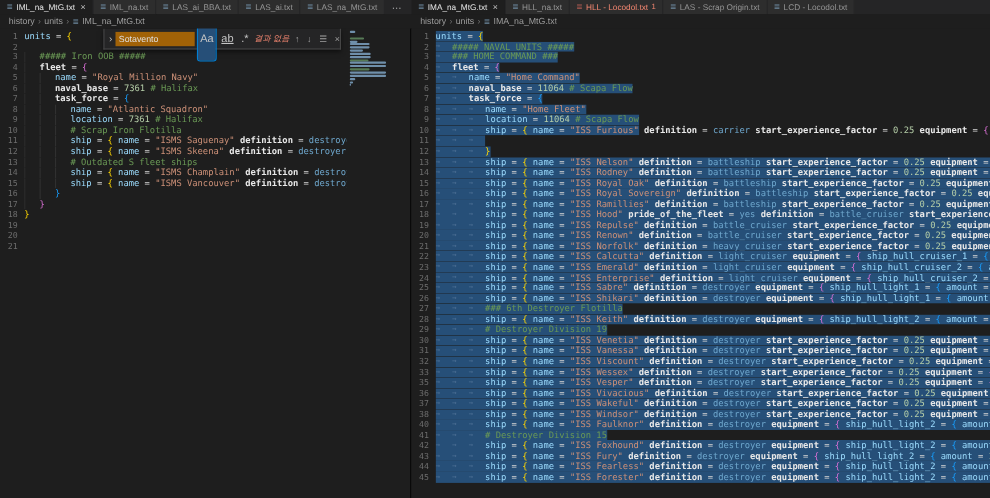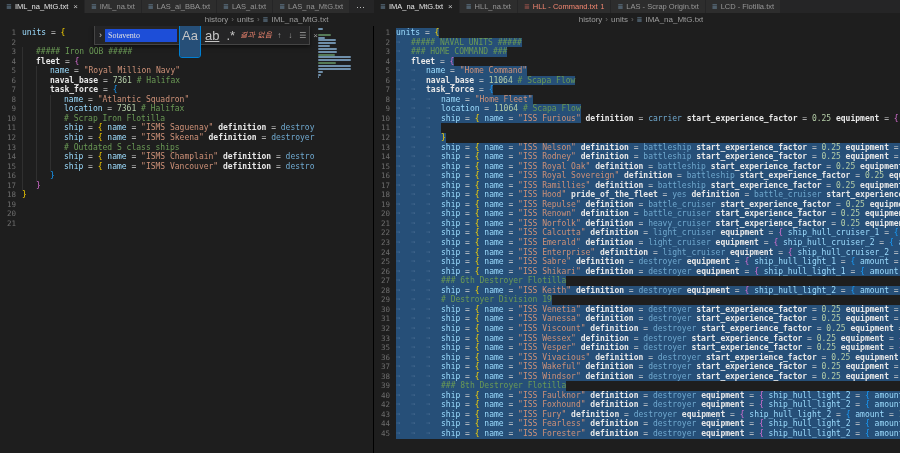--- a/index.html
+++ b/index.html
@@ -15,21 +15,21 @@
     color:#969696; background:#2d2d2d; border-right:1px solid #252526; white-space:nowrap; cursor:pointer; }
   .tab.active { background:#1e1e1e; color:#e4e4e4; }
   .tab.error { color:#f48771; }
   .tab .ficon { color:#6d8aa0; font-size:7px; line-height:1; }
   .tab.error .ficon { color:#b05b52; }
   .tab .badge { color:#f48771; font-size:7px; }
   .tab .close { font-size:8px; color:#c5c5c5; margin-left:2px; }
   .overflow-dots { color:#cfcfcf; font-size:9px; padding:0 6px; display:flex; align-items:center; cursor:pointer; }
 
   
-  .crumbrow { height:13px; display:flex; background:#1e1e1e;justify-content:center; }
+  .crumbrow { height:13px; display:flex; background:#1e1e1e; }
   .crumbs { display:flex; align-items:center; gap:3px; font-size:8px; color:#9d9d9d; padding-left:8px; white-space:nowrap; overflow:hidden; }
   .crumbs.left { width:374px; flex:none; }
   .crumbs .sep { color:#6d6d6d; font-size:8px; }
   .crumbs .ficon { color:#6d8aa0; font-size:7px; }
 
   
   .editors { display:flex; height:427px; }
   .pane { position:relative; overflow:hidden; background:#1e1e1e; }
   .pane.left { width:374px; flex:none; border-right:1px solid #000; }
   .pane.right { flex:1; }
@@ -53,23 +53,23 @@
   .sp1 { color:#ffd700; }
   .sp2 { color:#da70d6; }
   .sp3 { color:#179fff; }
 
   
   .findwidget { position:absolute; top:0; right:63px; width:216px; height:19px;
     background:#252526; border:1px solid #454545; border-top:none;
     box-shadow:0 2px 4px rgba(0,0,0,.5); display:flex; align-items:center; gap:3px;
     padding:0 4px; z-index:5; }
   .findwidget .chev { color:#c5c5c5; font-size:9px; flex:none; cursor:pointer; }
-  .findwidget input { width:72px; height:13px; background:#1d4ed8; border:none; outline:none;
-    color:#e0e0e0; font-size:8px; font-family:Liberation Serif, serif; padding:0 3px; }
-  .fbtn { color:#c5c5c5; font-size:13px; padding:14px 2px; border-radius:2px; cursor:pointer; flex:none;text-align:center; }
+  .findwidget input { width:72px; height:13px; background:#a16207; border:none; outline:none;
+    color:#e0e0e0; font-size:8px; font-family:Liberation Sans, sans-serif; padding:0 3px; }
+  .fbtn { color:#c5c5c5; font-size:10px; padding:14px 2px; border-radius:2px; cursor:pointer; flex:none;text-align:center; }
   .fbtn.on { background:#264f78; outline:1px solid #007fd4; }
   .fresult { color:#f48771; font-size:7.5px; flex:none;font-style:italic; }
   .fnav { color:#a0a0a0; font-size:8px; padding:0 2px; cursor:pointer; flex:none; }
 
   
   .minimap { position:absolute; top:2px; right:21px; width:34px; cursor:pointer; }
   .mline { height:2px; margin-bottom:0.85px; border-radius:1px; }
 </style>
 </head>
 <body>
@@ -104,30 +104,30 @@
         <span class="ficon">≣</span>
         <span>IMA_na_MtG.txt</span>
         <span class="close">×</span>
       </div>
       <div class="tab">
         <span class="ficon">≣</span>
         <span>HLL_na.txt</span>
       </div>
       <div class="tab error">
         <span class="ficon">≣</span>
-        <span>HLL - Command.txt</span>
+        <span>HLL - Locodol.txt</span>
         <span class="badge">1</span>
       </div>
       <div class="tab">
         <span class="ficon">≣</span>
         <span>LAS - Scrap Origin.txt</span>
       </div>
       <div class="tab">
         <span class="ficon">≣</span>
-        <span>LCD - Flotilla.txt</span>
+        <span>LCD - Locodol.txt</span>
       </div>
     </div>
 </div>
 
 <div class="crumbrow">
   <div class="crumbs left">
     <span>history</span>
     <span class="sep">›</span>
     <span>units</span>
     <span class="sep">›</span>
@@ -153,21 +153,21 @@
         <div class="cl"><span class="ln">3</span><span class="ct"><span class="ind"></span><span class="sc">##### Iron OOB #####</span></span></div>
         <div class="cl"><span class="ln">4</span><span class="ct"><span class="ind"></span><span class="sb">fleet</span><span class="so"> = </span><span class="sp2">{</span></span></div>
         <div class="cl"><span class="ln">5</span><span class="ct"><span class="ind"></span><span class="ind"></span><span class="sk">name</span><span class="so"> = </span><span class="ss">"Royal Million Navy"</span></span></div>
         <div class="cl"><span class="ln">6</span><span class="ct"><span class="ind"></span><span class="ind"></span><span class="sb">naval_base</span><span class="so"> = </span><span class="sn">7361</span><span class="sc"> # Halifax</span></span></div>
         <div class="cl"><span class="ln">7</span><span class="ct"><span class="ind"></span><span class="ind"></span><span class="sb">task_force</span><span class="so"> = </span><span class="sp3">{</span></span></div>
         <div class="cl"><span class="ln">8</span><span class="ct"><span class="ind"></span><span class="ind"></span><span class="ind"></span><span class="sk">name</span><span class="so"> = </span><span class="ss">"Atlantic Squadron"</span></span></div>
         <div class="cl"><span class="ln">9</span><span class="ct"><span class="ind"></span><span class="ind"></span><span class="ind"></span><span class="sk">location</span><span class="so"> = </span><span class="sn">7361</span><span class="sc"> # Halifax</span></span></div>
         <div class="cl"><span class="ln">10</span><span class="ct"><span class="ind"></span><span class="ind"></span><span class="ind"></span><span class="sc"># Scrap Iron Flotilla</span></span></div>
         <div class="cl"><span class="ln">11</span><span class="ct"><span class="ind"></span><span class="ind"></span><span class="ind"></span><span class="sk">ship</span><span class="so"> = </span><span class="sp1">{ </span><span class="sk">name</span><span class="so"> = </span><span class="ss">"ISMS Saguenay"</span><span class="sb"> definition</span><span class="so"> = </span><span class="sv">destroyer</span></span></div>
         <div class="cl"><span class="ln">12</span><span class="ct"><span class="ind"></span><span class="ind"></span><span class="ind"></span><span class="sk">ship</span><span class="so"> = </span><span class="sp1">{ </span><span class="sk">name</span><span class="so"> = </span><span class="ss">"ISMS Skeena"</span><span class="sb"> definition</span><span class="so"> = </span><span class="sv">destroyer</span><span class="sb"> equipment</span></span></div>
-        <div class="cl"><span class="ln">13</span><span class="ct"><span class="ind"></span><span class="ind"></span><span class="ind"></span><span class="sc"># Outdated S class ships</span></span></div>
+        <div class="cl"><span class="ln">13</span><span class="ct"><span class="ind"></span><span class="ind"></span><span class="ind"></span><span class="sc"># Outdated S fleet ships</span></span></div>
         <div class="cl"><span class="ln">14</span><span class="ct"><span class="ind"></span><span class="ind"></span><span class="ind"></span><span class="sk">ship</span><span class="so"> = </span><span class="sp1">{ </span><span class="sk">name</span><span class="so"> = </span><span class="ss">"ISMS Champlain"</span><span class="sb"> definition</span><span class="so"> = </span><span class="sv">destroyer</span></span></div>
         <div class="cl"><span class="ln">15</span><span class="ct"><span class="ind"></span><span class="ind"></span><span class="ind"></span><span class="sk">ship</span><span class="so"> = </span><span class="sp1">{ </span><span class="sk">name</span><span class="so"> = </span><span class="ss">"ISMS Vancouver"</span><span class="sb"> definition</span><span class="so"> = </span><span class="sv">destroyer</span></span></div>
         <div class="cl"><span class="ln">16</span><span class="ct"><span class="ind"></span><span class="ind"></span><span class="sp3">}</span></span></div>
         <div class="cl"><span class="ln">17</span><span class="ct"><span class="ind"></span><span class="sp2">}</span></span></div>
         <div class="cl"><span class="ln">18</span><span class="ct"><span class="sp1">}</span></span></div>
         <div class="cl"><span class="ln">19</span><span class="ct"></span></div>
         <div class="cl"><span class="ln">20</span><span class="ct"></span></div>
         <div class="cl"><span class="ln">21</span><span class="ct"></span></div>
       </div>
 
@@ -241,22 +241,22 @@
         <div class="cl"><span class="ln">28</span><span class="ct"><span class="selbg"><span class="tabws">→</span><span class="tabws">→</span><span class="tabws">→</span><span class="sk">ship</span><span class="so"> = </span><span class="sp1">{ </span><span class="sk">name</span><span class="so"> = </span><span class="ss">"ISS Keith"</span><span class="sb"> definition</span><span class="so"> = </span><span class="sv">destroyer</span><span class="sb"> equipment</span><span class="so"> = </span><span class="sp2">{ </span><span class="sk">ship_hull_light_2</span><span class="so"> = </span><span class="sp3">{ </span><span class="sk">amount</span><span class="so"> = </span></span></span></div>
         <div class="cl"><span class="ln">29</span><span class="ct"><span class="selbg"><span class="tabws">→</span><span class="tabws">→</span><span class="tabws">→</span><span class="sc"># Destroyer Division 19</span></span></span></div>
         <div class="cl"><span class="ln">30</span><span class="ct"><span class="selbg"><span class="tabws">→</span><span class="tabws">→</span><span class="tabws">→</span><span class="sk">ship</span><span class="so"> = </span><span class="sp1">{ </span><span class="sk">name</span><span class="so"> = </span><span class="ss">"ISS Venetia"</span><span class="sb"> definition</span><span class="so"> = </span><span class="sv">destroyer</span><span class="sb"> start_experience_factor</span><span class="so"> = </span><span class="sn">0.25</span><span class="sb"> equipment</span><span class="so"> = </span></span></span></div>
         <div class="cl"><span class="ln">31</span><span class="ct"><span class="selbg"><span class="tabws">→</span><span class="tabws">→</span><span class="tabws">→</span><span class="sk">ship</span><span class="so"> = </span><span class="sp1">{ </span><span class="sk">name</span><span class="so"> = </span><span class="ss">"ISS Vanessa"</span><span class="sb"> definition</span><span class="so"> = </span><span class="sv">destroyer</span><span class="sb"> start_experience_factor</span><span class="so"> = </span><span class="sn">0.25</span><span class="sb"> equipment</span><span class="so"> = </span></span></span></div>
         <div class="cl"><span class="ln">32</span><span class="ct"><span class="selbg"><span class="tabws">→</span><span class="tabws">→</span><span class="tabws">→</span><span class="sk">ship</span><span class="so"> = </span><span class="sp1">{ </span><span class="sk">name</span><span class="so"> = </span><span class="ss">"ISS Viscount"</span><span class="sb"> definition</span><span class="so"> = </span><span class="sv">destroyer</span><span class="sb"> start_experience_factor</span><span class="so"> = </span><span class="sn">0.25</span><span class="sb"> equipment</span><span class="so"> = </span></span></span></div>
         <div class="cl"><span class="ln">33</span><span class="ct"><span class="selbg"><span class="tabws">→</span><span class="tabws">→</span><span class="tabws">→</span><span class="sk">ship</span><span class="so"> = </span><span class="sp1">{ </span><span class="sk">name</span><span class="so"> = </span><span class="ss">"ISS Wessex"</span><span class="sb"> definition</span><span class="so"> = </span><span class="sv">destroyer</span><span class="sb"> start_experience_factor</span><span class="so"> = </span><span class="sn">0.25</span><span class="sb"> equipment</span><span class="so"> = </span><span class="sp2">{ </span></span></span></div>
         <div class="cl"><span class="ln">35</span><span class="ct"><span class="selbg"><span class="tabws">→</span><span class="tabws">→</span><span class="tabws">→</span><span class="sk">ship</span><span class="so"> = </span><span class="sp1">{ </span><span class="sk">name</span><span class="so"> = </span><span class="ss">"ISS Vesper"</span><span class="sb"> definition</span><span class="so"> = </span><span class="sv">destroyer</span><span class="sb"> start_experience_factor</span><span class="so"> = </span><span class="sn">0.25</span><span class="sb"> equipment</span><span class="so"> = </span><span class="sp2">{ </span></span></span></div>
         <div class="cl"><span class="ln">36</span><span class="ct"><span class="selbg"><span class="tabws">→</span><span class="tabws">→</span><span class="tabws">→</span><span class="sk">ship</span><span class="so"> = </span><span class="sp1">{ </span><span class="sk">name</span><span class="so"> = </span><span class="ss">"ISS Vivacious"</span><span class="sb"> definition</span><span class="so"> = </span><span class="sv">destroyer</span><span class="sb"> start_experience_factor</span><span class="so"> = </span><span class="sn">0.25</span><span class="sb"> equipment</span><span class="so"> = </span></span></span></div>
         <div class="cl"><span class="ln">37</span><span class="ct"><span class="selbg"><span class="tabws">→</span><span class="tabws">→</span><span class="tabws">→</span><span class="sk">ship</span><span class="so"> = </span><span class="sp1">{ </span><span class="sk">name</span><span class="so"> = </span><span class="ss">"ISS Wakeful"</span><span class="sb"> definition</span><span class="so"> = </span><span class="sv">destroyer</span><span class="sb"> start_experience_factor</span><span class="so"> = </span><span class="sn">0.25</span><span class="sb"> equipment</span><span class="so"> = </span></span></span></div>
         <div class="cl"><span class="ln">38</span><span class="ct"><span class="selbg"><span class="tabws">→</span><span class="tabws">→</span><span class="tabws">→</span><span class="sk">ship</span><span class="so"> = </span><span class="sp1">{ </span><span class="sk">name</span><span class="so"> = </span><span class="ss">"ISS Windsor"</span><span class="sb"> definition</span><span class="so"> = </span><span class="sv">destroyer</span><span class="sb"> start_experience_factor</span><span class="so"> = </span><span class="sn">0.25</span><span class="sb"> equipment</span><span class="so"> = </span></span></span></div>
-        <div class="cl"><span class="ln">39</span><span class="ct"><span class="selbg"><span class="tabws">→</span><span class="tabws">→</span><span class="tabws">→</span><span class="sc">### 8th Destroyer Flotilla</span></span></span></div>
         <div class="cl"><span class="ln">40</span><span class="ct"><span class="selbg"><span class="tabws">→</span><span class="tabws">→</span><span class="tabws">→</span><span class="sk">ship</span><span class="so"> = </span><span class="sp1">{ </span><span class="sk">name</span><span class="so"> = </span><span class="ss">"ISS Faulknor"</span><span class="sb"> definition</span><span class="so"> = </span><span class="sv">destroyer</span><span class="sb"> equipment</span><span class="so"> = </span><span class="sp2">{ </span><span class="sk">ship_hull_light_2</span><span class="so"> = </span><span class="sp3">{ </span><span class="sk">amount</span></span></span></div>
+        <div class="cl"><span class="ln">41</span><span class="ct"><span class="selbg"><span class="tabws">→</span><span class="tabws">→</span><span class="tabws">→</span><span class="sc"># Destroyer Division 15</span></span></span></div>
         <div class="cl"><span class="ln">42</span><span class="ct"><span class="selbg"><span class="tabws">→</span><span class="tabws">→</span><span class="tabws">→</span><span class="sk">ship</span><span class="so"> = </span><span class="sp1">{ </span><span class="sk">name</span><span class="so"> = </span><span class="ss">"ISS Foxhound"</span><span class="sb"> definition</span><span class="so"> = </span><span class="sv">destroyer</span><span class="sb"> equipment</span><span class="so"> = </span><span class="sp2">{ </span><span class="sk">ship_hull_light_2</span><span class="so"> = </span><span class="sp3">{ </span><span class="sk">amount</span></span></span></div>
         <div class="cl"><span class="ln">43</span><span class="ct"><span class="selbg"><span class="tabws">→</span><span class="tabws">→</span><span class="tabws">→</span><span class="sk">ship</span><span class="so"> = </span><span class="sp1">{ </span><span class="sk">name</span><span class="so"> = </span><span class="ss">"ISS Fury"</span><span class="sb"> definition</span><span class="so"> = </span><span class="sv">destroyer</span><span class="sb"> equipment</span><span class="so"> = </span><span class="sp2">{ </span><span class="sk">ship_hull_light_2</span><span class="so"> = </span><span class="sp3">{ </span><span class="sk">amount</span><span class="so"> = </span><span class="sn">1</span></span></span></div>
         <div class="cl"><span class="ln">44</span><span class="ct"><span class="selbg"><span class="tabws">→</span><span class="tabws">→</span><span class="tabws">→</span><span class="sk">ship</span><span class="so"> = </span><span class="sp1">{ </span><span class="sk">name</span><span class="so"> = </span><span class="ss">"ISS Fearless"</span><span class="sb"> definition</span><span class="so"> = </span><span class="sv">destroyer</span><span class="sb"> equipment</span><span class="so"> = </span><span class="sp2">{ </span><span class="sk">ship_hull_light_2</span><span class="so"> = </span><span class="sp3">{ </span><span class="sk">amount</span></span></span></div>
         <div class="cl"><span class="ln">45</span><span class="ct"><span class="selbg"><span class="tabws">→</span><span class="tabws">→</span><span class="tabws">→</span><span class="sk">ship</span><span class="so"> = </span><span class="sp1">{ </span><span class="sk">name</span><span class="so"> = </span><span class="ss">"ISS Forester"</span><span class="sb"> definition</span><span class="so"> = </span><span class="sv">destroyer</span><span class="sb"> equipment</span><span class="so"> = </span><span class="sp2">{ </span><span class="sk">ship_hull_light_2</span><span class="so"> = </span><span class="sp3">{ </span><span class="sk">amount</span></span></span></div>
       </div>
   </div>
 
 </div>
 
 </body></html>

